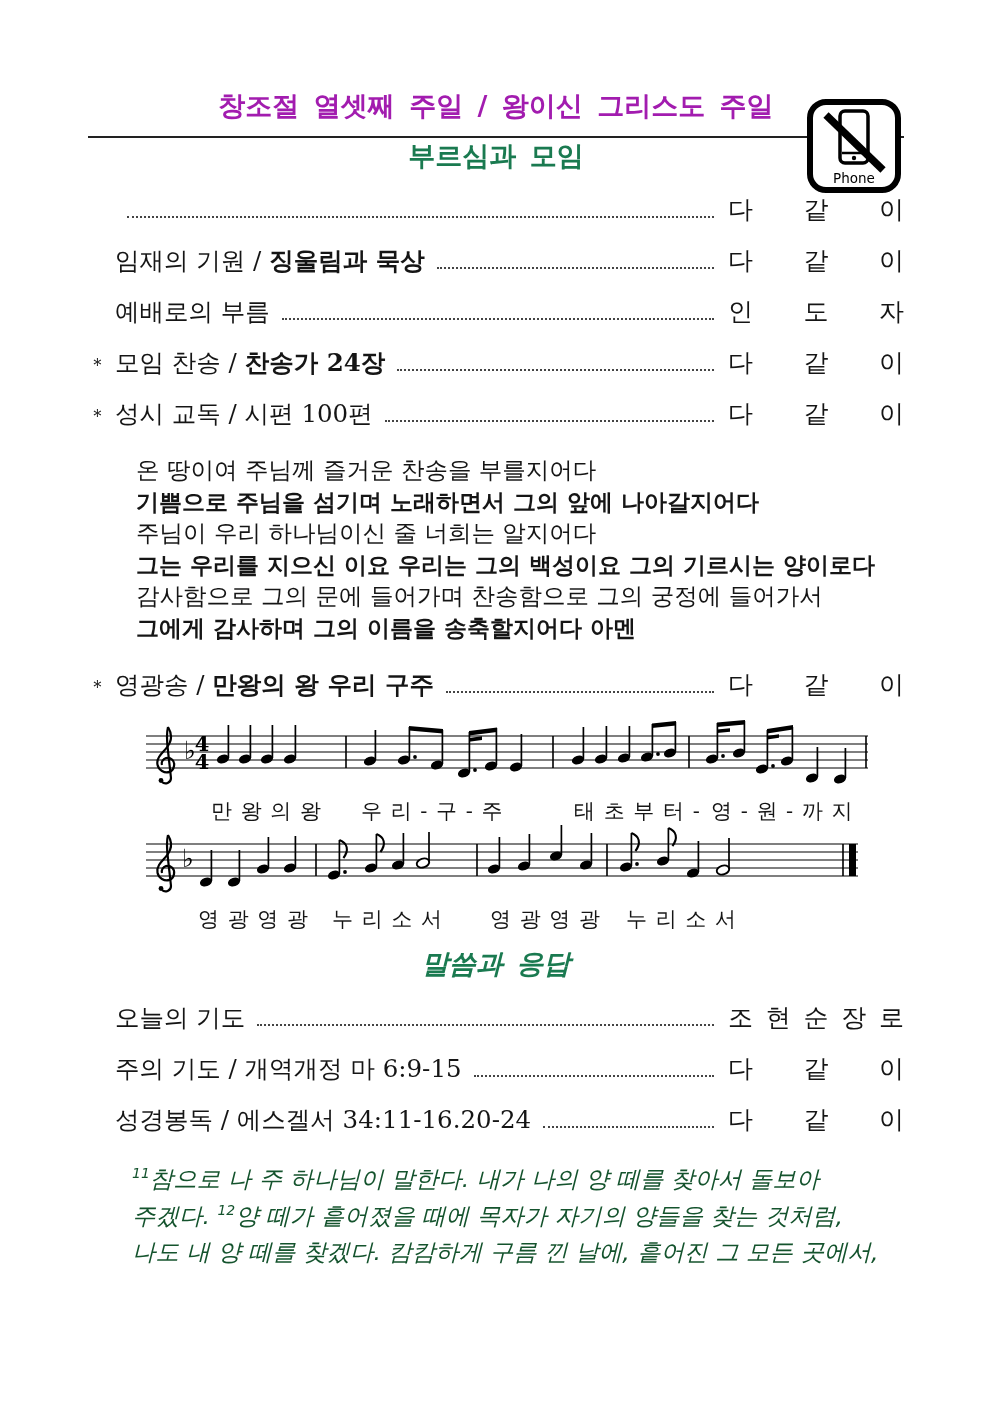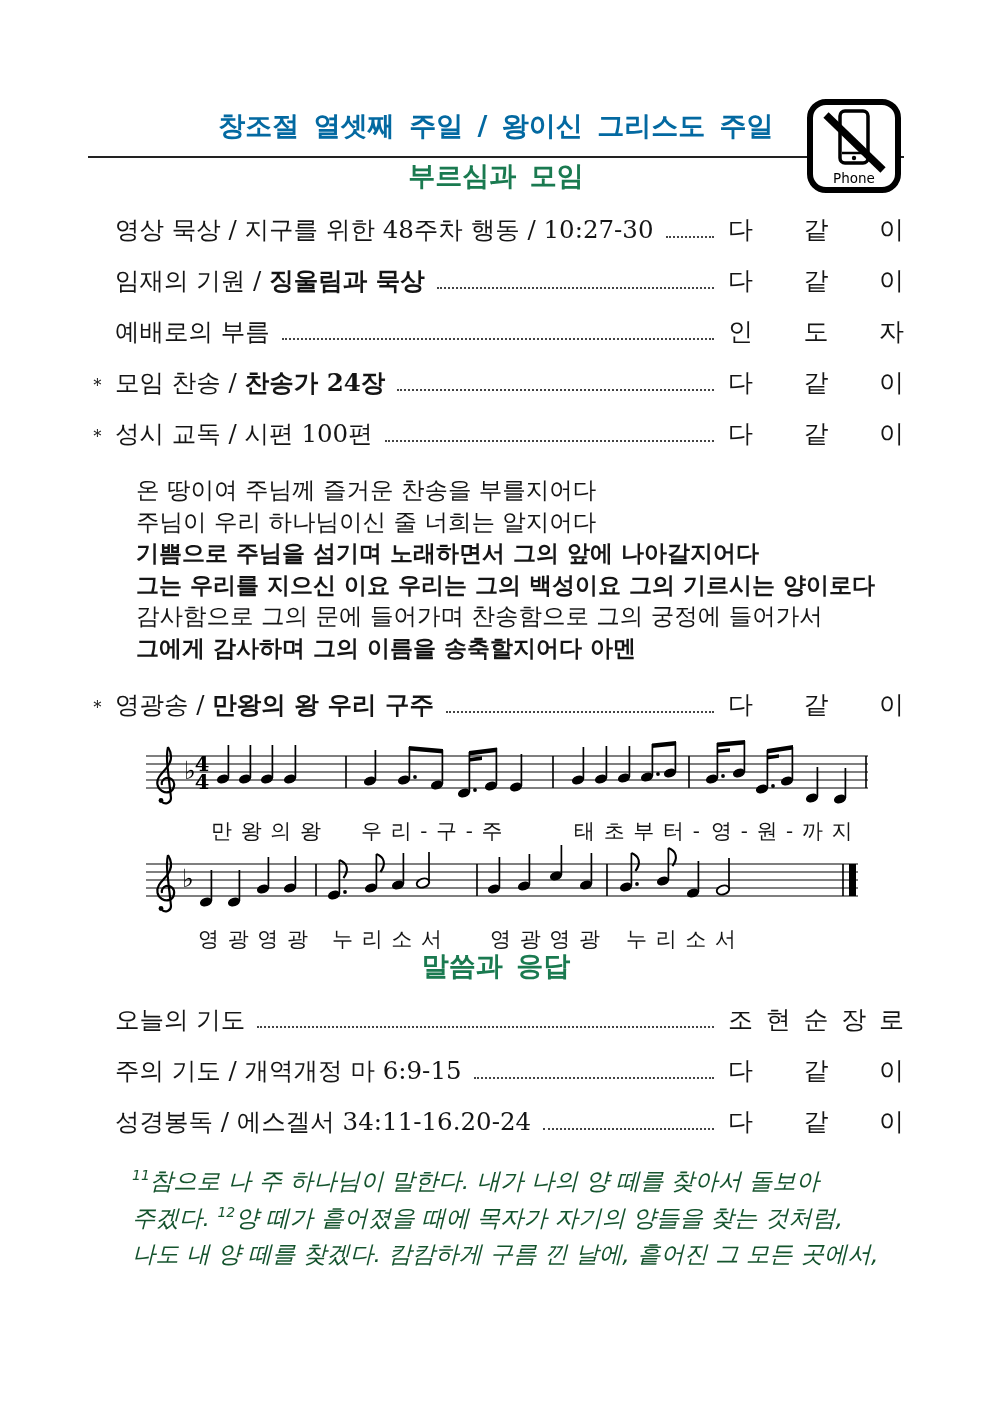--- a/index.html
+++ b/index.html
@@ -2,22 +2,22 @@
 <html><head>
 <meta charset="utf-8">
 <style>
   html,body{margin:0;padding:0;background:#ffffff;}
   body{width:992px;height:1403px;position:relative;color:#151515;
        font-family:"DejaVu Serif","Liberation Serif",serif;overflow:hidden;}
   .page{position:relative;padding:84px 88px 0 88px;}
 
   
   .title{text-align:center;font-size:38px;font-weight:600;letter-spacing:4px;color:#000;}
-  .subtitle{text-align:center;margin-top:24px;font-size:27px;font-weight:bold;
-            font-family:"DejaVu Sans","Liberation Sans",sans-serif;color:#0369a1;word-spacing:5px;}
+  .subtitle{text-align:center;margin-top:4px;font-size:27px;font-weight:bold;
+            font-family:"DejaVu Sans","Liberation Sans",sans-serif;color:#a21caf;word-spacing:5px;}
   .phone-box{position:absolute;top:98px;right:90px;width:96px;height:96px;}
   .meta{display:flex;justify-content:space-between;align-items:baseline;margin-top:22px;font-size:25px;}
   .rule{border-top:2px solid #222;margin-top:12px;}
 
   
   .sec-head{text-align:center;font-family:"DejaVu Sans","Liberation Sans",sans-serif;
             font-weight:bold;font-size:27px;color:#1a7a50;margin-top:0;word-spacing:4px;}
 
   
   .prow{display:flex;align-items:baseline;margin-top:21px;font-size:24.5px;line-height:1.2;}
@@ -75,21 +75,20 @@
     </svg>
   </div>
 
   <div class="subtitle">창조절 열셋째 주일 / 왕이신 그리스도 주일</div>
   <div class="rule"></div>
 
   <div class="sec-head">부르심과 모임</div>
 
   <div class="prow">
     <span class="marker"></span>
-    <span class="ltext"><span>영상 묵상 / 지구를 위한 48주차 행동 / 10:27-30</span><b></b></span>
     <span class="leader"></span>
     <span class="result">다 같 이</span>
   </div>
   <div class="prow">
     <span class="marker"></span>
     <span class="ltext"><span>임재의 기원 / </span><b>징울림과 묵상</b></span>
     <span class="leader"></span>
     <span class="result">다 같 이</span>
   </div>
   <div class="prow">
@@ -106,22 +105,22 @@
   </div>
   <div class="prow">
     <span class="marker">＊</span>
     <span class="ltext"><span>성시 교독 / 시편 100편</span><b></b></span>
     <span class="leader"></span>
     <span class="result">다 같 이</span>
   </div>
 
   <div class="psalm">
     <div class="pl">온 땅이여 주님께 즐거운 찬송을 부를지어다</div>
+    <div class="pl b">기쁨으로 주님을 섬기며 노래하면서 그의 앞에 나아갈지어다</div>
     <div class="pl">주님이 우리 하나님이신 줄 너희는 알지어다</div>
-    <div class="pl b">기쁨으로 주님을 섬기며 노래하면서 그의 앞에 나아갈지어다</div>
     <div class="pl b">그는 우리를 지으신 이요 우리는 그의 백성이요 그의 기르시는 양이로다</div>
     <div class="pl">감사함으로 그의 문에 들어가며 찬송함으로 그의 궁정에 들어가서</div>
     <div class="pl b">그에게 감사하며 그의 이름을 송축할지어다 아멘</div>
   </div>
 
   <div class="prow" style="margin-top:26px;">
     <span class="marker">＊</span>
     <span class="ltext"><span>영광송 / </span><b>만왕의 왕 우리 구주</b></span>
     <span class="leader"></span>
     <span class="result">다 같 이</span>
@@ -305,21 +304,21 @@
       </svg>
       <div class="lyrics">
         <span style="left:52px">영 광 영 광</span>
         <span style="left:186px">누 리 소 서</span>
         <span style="left:344px">영 광 영 광</span>
         <span style="left:480px">누 리 소 서</span>
       </div>
     </div>
   </div>
 
-  <div class="sec-head" style="margin-top:4px;">말씀과 응답</div>
+  <div class="sec-head" style="margin-top:22px;font-style:italic;">말씀과 응답</div>
 
   <div class="prow">
     <span class="marker"></span>
     <span class="ltext"><span>오늘의 기도</span><b></b></span>
     <span class="leader"></span>
     <span class="result">조 현 순 장 로</span>
   </div>
   <div class="prow">
     <span class="marker"></span>
     <span class="ltext"><span>주의 기도 / 개역개정 마 6:9-15</span><b></b></span>

